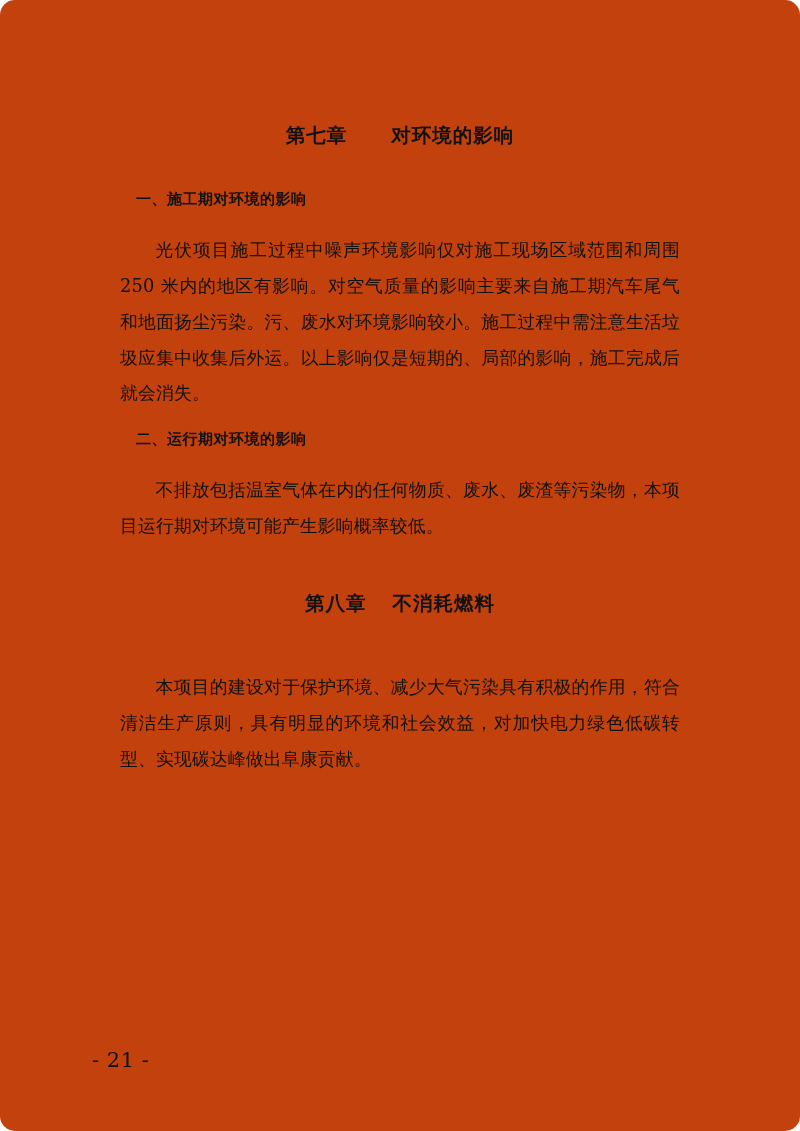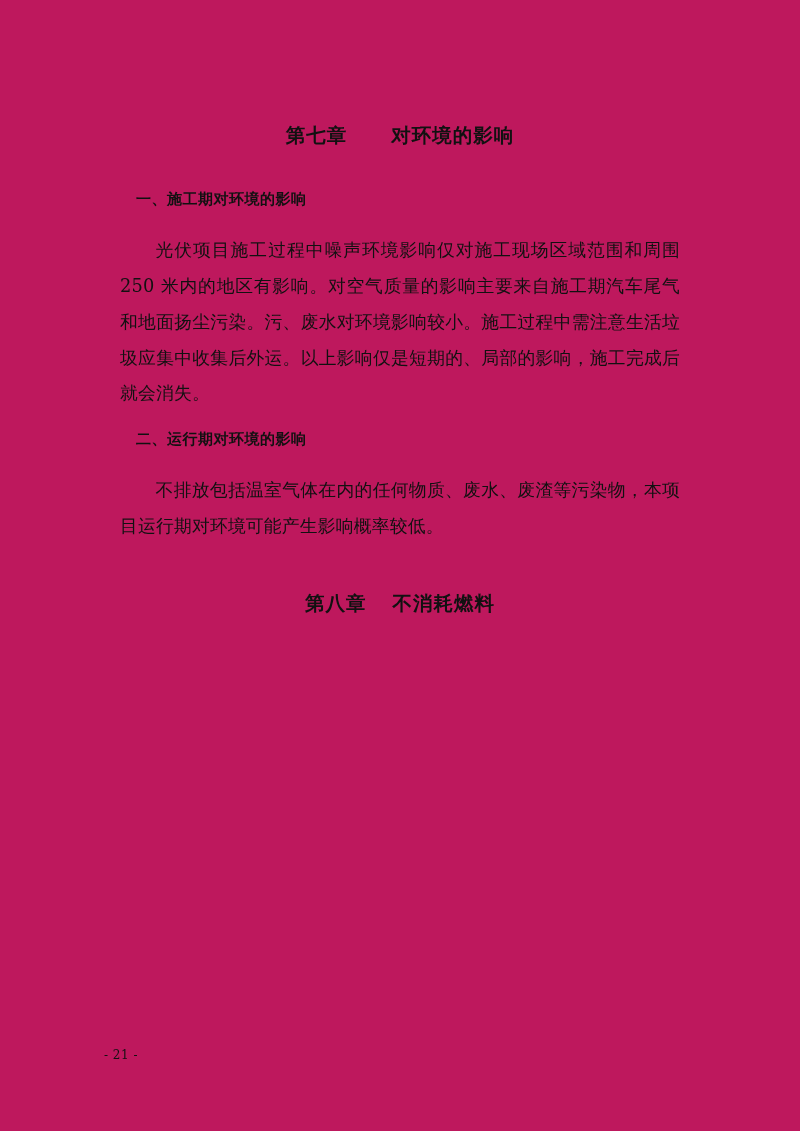--- a/index.html
+++ b/index.html
@@ -8,23 +8,24 @@
     background: #ffffff;
   }
   body {
     font-family: "DejaVu Serif", "Liberation Serif", serif;
     color: #111111;
   }
   .page {
     position: relative;
     width: 800px;
     height: 1131px;
-    background: #be185d;
+    background: #c2410c;
     box-sizing: border-box;
     overflow: hidden;
+    border-radius: 15px;
   }
   .content {
     position: absolute;
     left: 106px;
     top: 120px;
     width: 588px;
   }
   .chapter-title {
     text-align: center;
     font-weight: bold;
@@ -58,23 +59,23 @@
     text-align: justify;
     text-justify: inter-ideograph;
     letter-spacing: 0.2px;
   }
   .sp-after-ch7 { height: 34px; }
   .sp-before-ch8 { height: 30px; }
   .sp-after-ch8 { height: 36px; }
   .sp-small { height: 4px; }
   .page-number {
     position: absolute;
-    left: 104px;
+    left: 92px;
     top: 1048px;
-    font-size: 12px;
+    font-size: 21px;
     letter-spacing: 0.5px;
     color: #111111;
   }
 </style>
 </head>
 <body>
 
 <div class="page">
   <div class="content">
 
@@ -93,19 +94,20 @@
     <p class="body-text">不排放包括温室气体在内的任何物质、废水、废渣等污染物，本项目运行期对环境可能产生影响概率较低。</p>
 
     <div class="sp-before-ch8"></div>
 
     <div class="chapter-title chapter-title-2">
       <span>第八章</span><span class="gap"></span><span>不消耗燃料</span>
     </div>
 
     <div class="sp-after-ch8"></div>
 
+    <p class="body-text">本项目的建设对于保护环境、减少大气污染具有积极的作用，符合清洁生产原则，具有明显的环境和社会效益，对加快电力绿色低碳转型、实现碳达峰做出阜康贡献。</p>
 
     <div class="sp-small"></div>
 
   </div>
 
   <div class="page-number">- 21 -</div>
 </div>
 
 </body></html>

